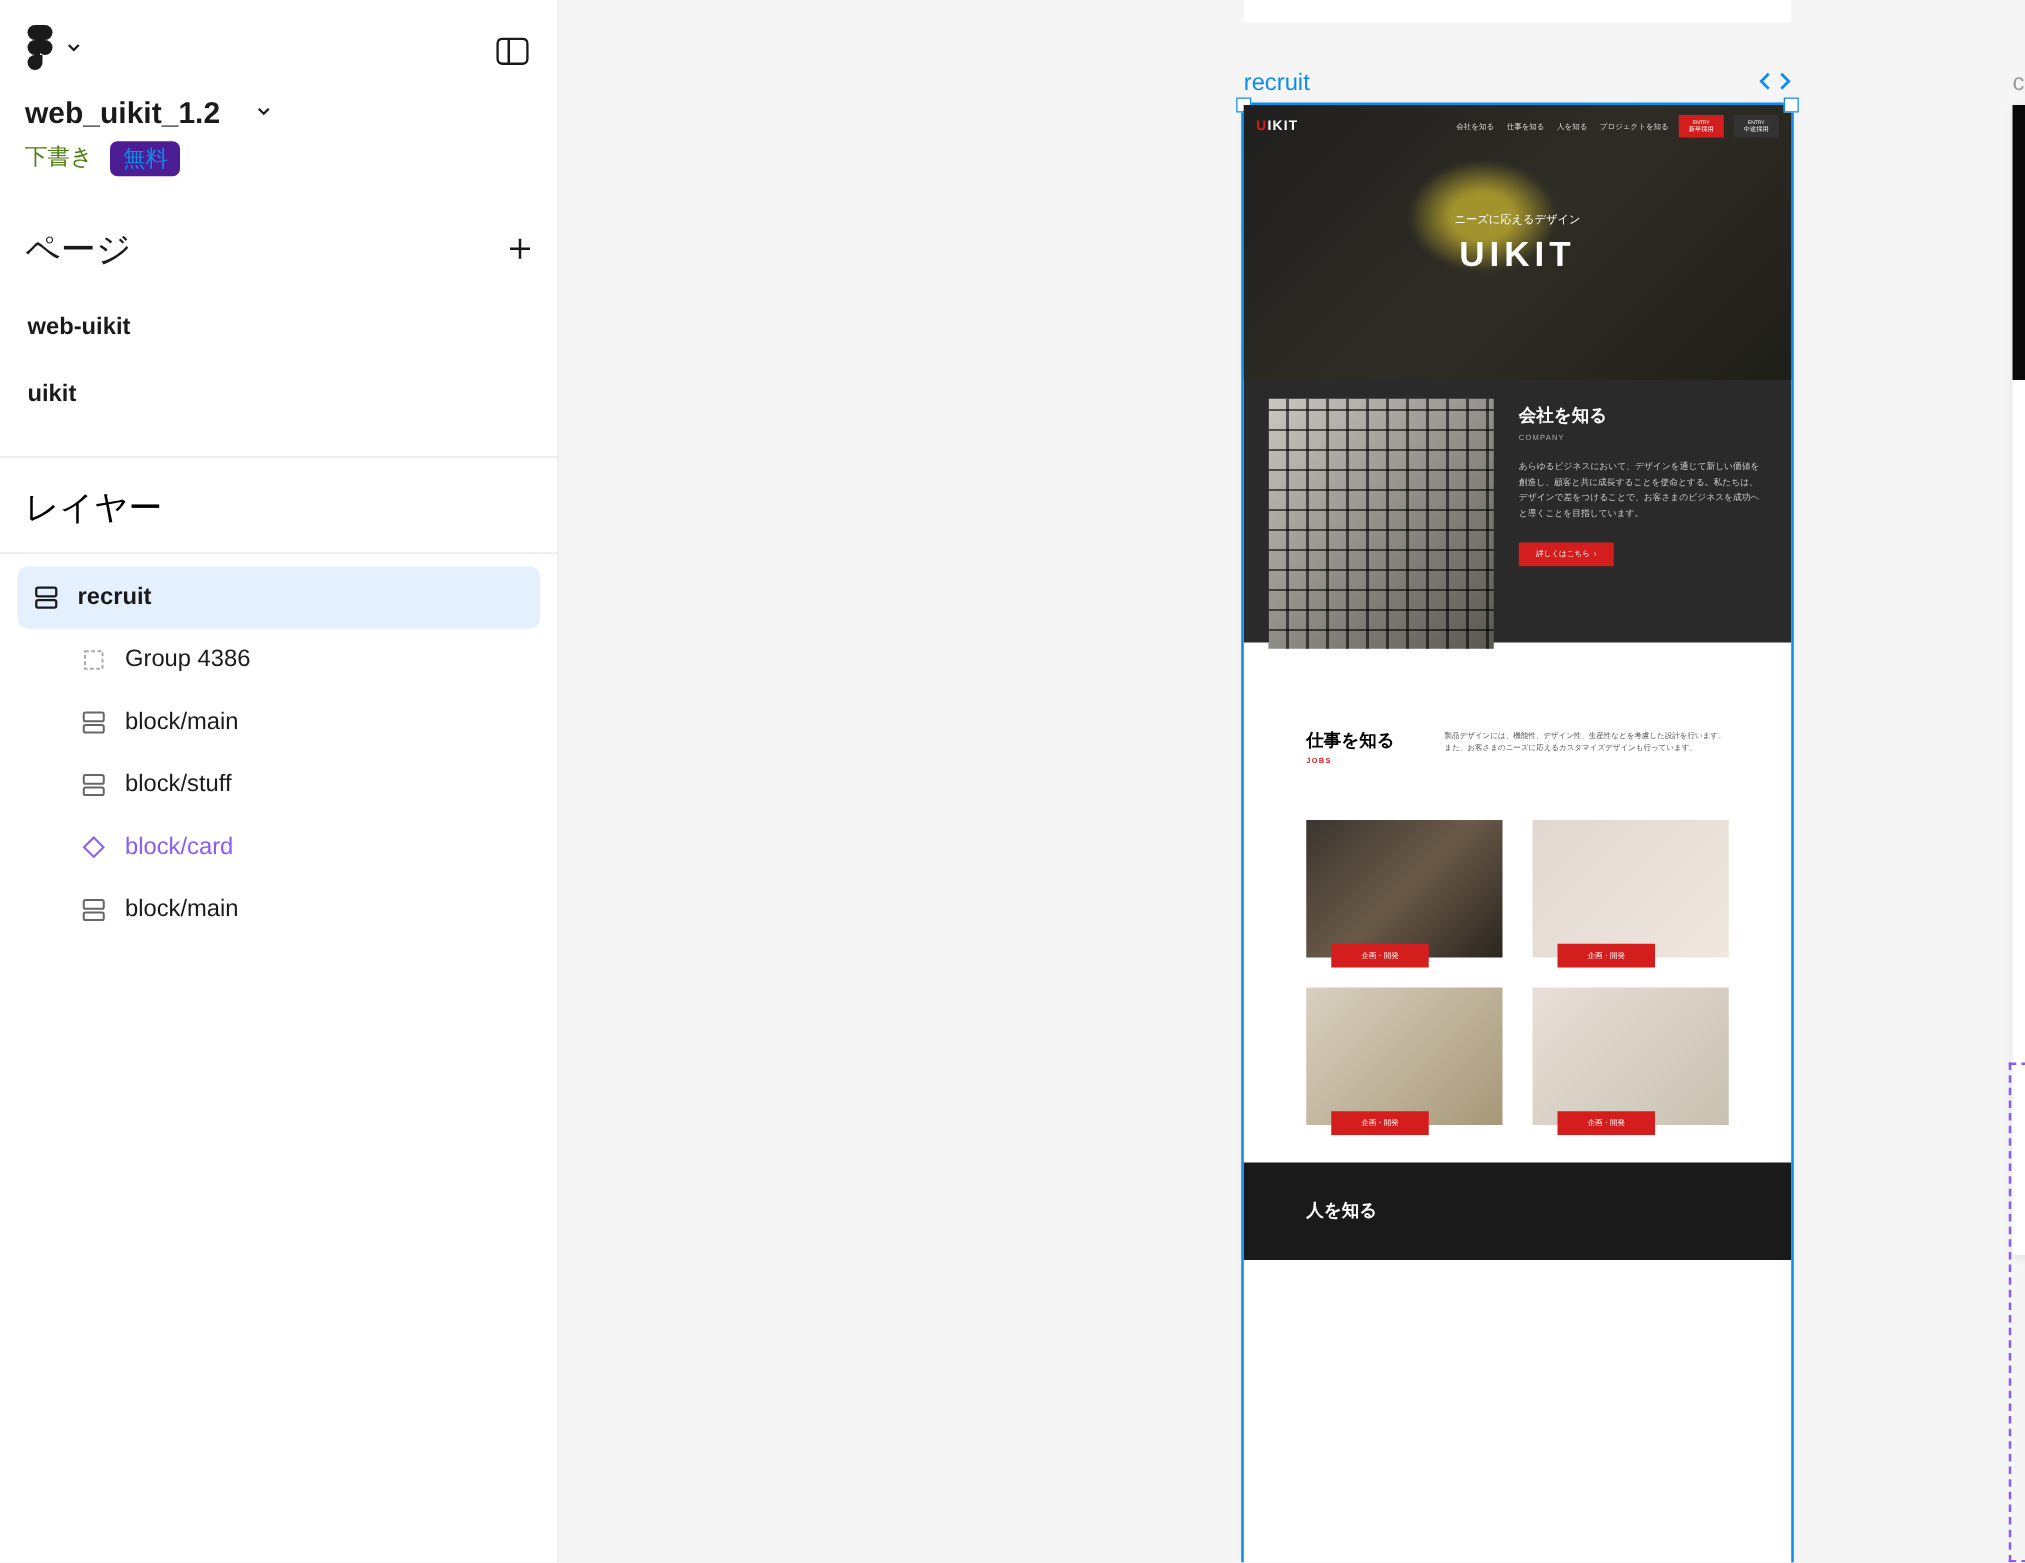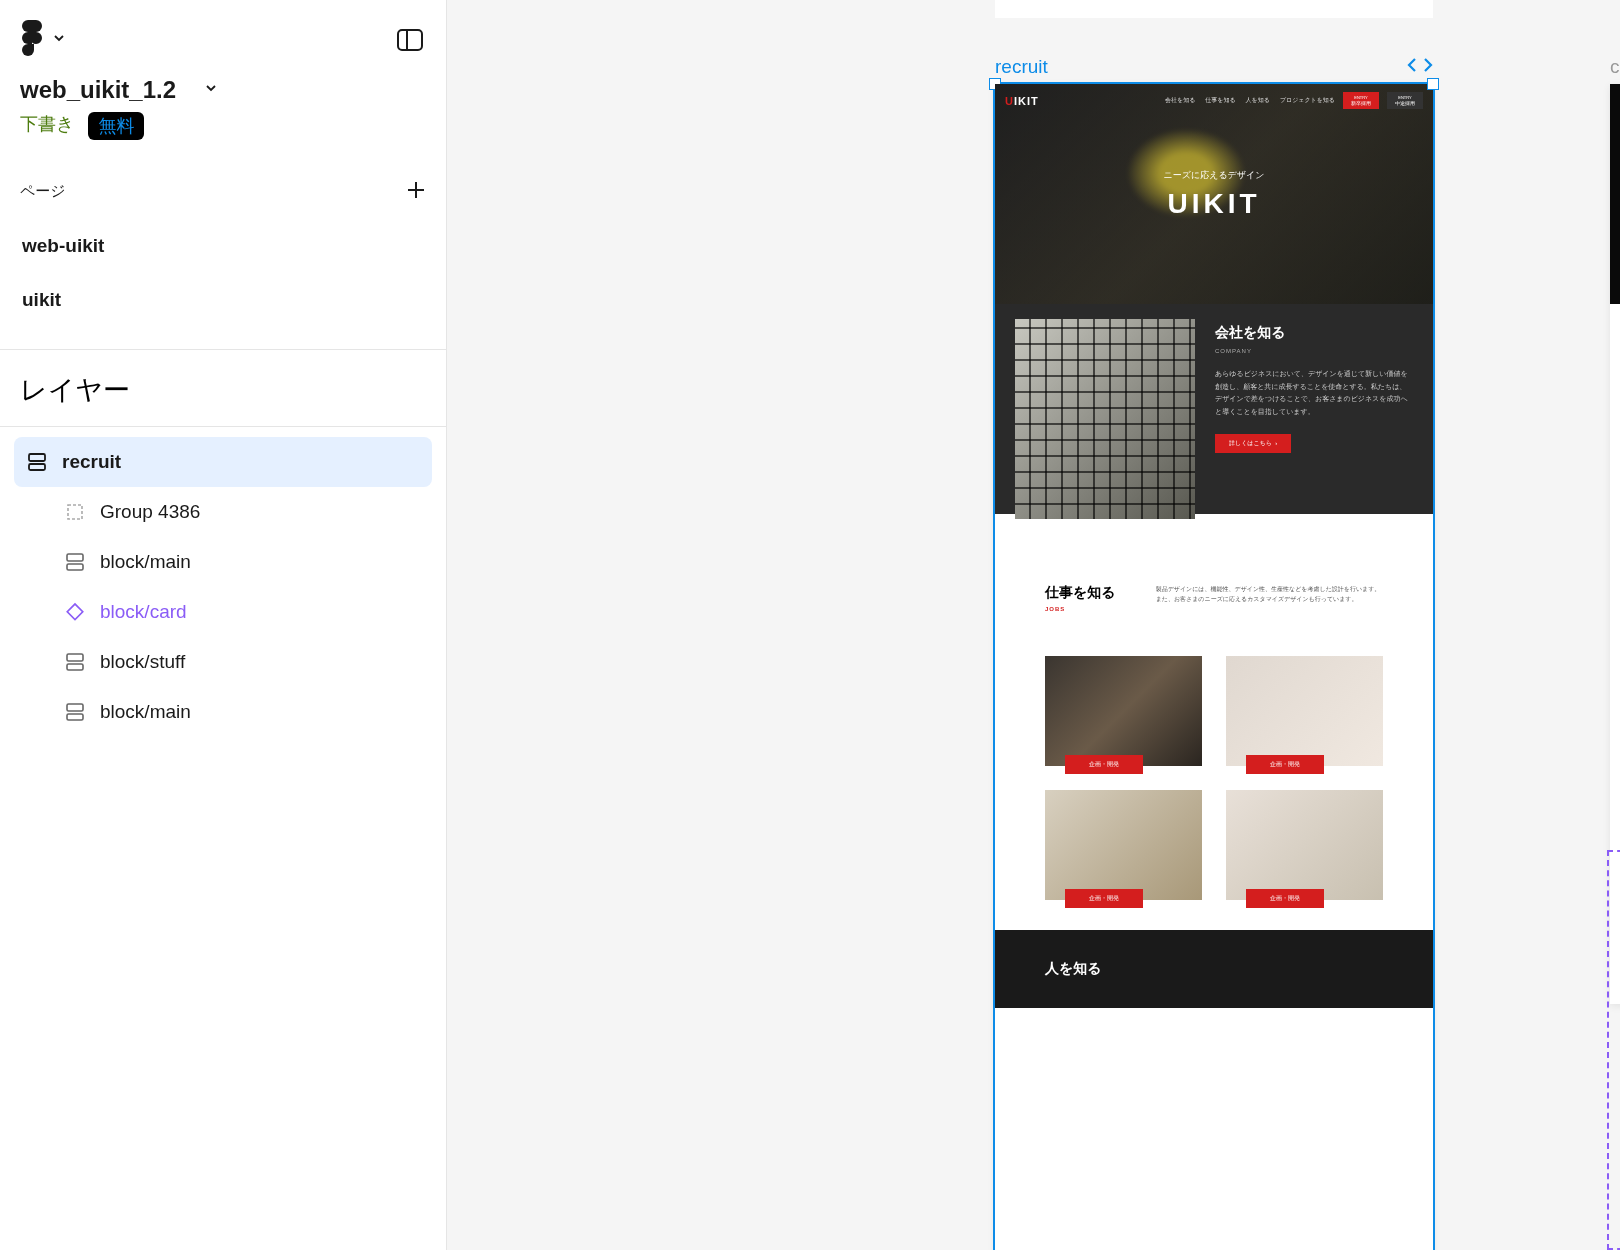--- a/index.html
+++ b/index.html
@@ -52,21 +52,21 @@
 .file-title { font-size: 24px; font-weight: 600; color: #1a1a1a; }
 
 .meta-row {
   padding: 8px 20px 18px 20px;
   display: flex;
   gap: 14px;
   font-size: 18px;
 }
 .meta-draft { color: #4d7c0f; }
 .meta-badge {
-  background: #000000;
+  background: #4c1d95;
   color: #0d8ce8;
   padding: 2px 10px;
   border-radius: 6px;
   font-weight: 500;
 }
 
 .tabs-row {
   display: flex;
   align-items: center;
   padding: 10px 20px 16px 10px;
@@ -81,21 +81,21 @@
 }
 .tab.active { background: #f0f0f0; color: #1a1a1a; font-weight: 500; }
 .tabs-spacer { flex: 1; }
 .search-btn { width: 32px; height: 32px; display:flex;align-items:center;justify-content:center; }
 
 .section-hdr {
   display: flex;
   align-items: center;
   justify-content: space-between;
   padding: 22px 20px 18px 20px;
-  font-size: 15px;
+  font-size: 28px;
   color: #1a1a1a;
 }
 
 .pages-list { padding: 0 10px 20px 10px; border-bottom: 1px solid #e5e5e5; }
 .page-item {
   padding: 14px 12px;
   font-size: 19px;
   border-radius: 8px;
   margin-bottom: 4px;
   color: #1a1a1a;
@@ -330,36 +330,36 @@
     </div>
     <div class="layer-item nested">
       <span class="layer-icon">
         <svg width="20" height="20" viewBox="0 0 20 20">
             <rect x="2" y="2" width="16" height="7" rx="1.5" stroke="#666" stroke-width="1.6" fill="none"></rect>
             <rect x="2" y="12" width="16" height="6" rx="1.5" stroke="#666" stroke-width="1.6" fill="none"></rect>
           </svg>
       </span>
       <span>block/main</span>
     </div>
-    <div class="layer-item nested component">
-      <span class="layer-icon">
-        <svg width="20" height="20" viewBox="0 0 20 20">
-            <rect x="10" y="2" width="11" height="11" transform="rotate(45 10 2)" stroke="#8a5cf6" stroke-width="1.6" fill="none"></rect>
-          </svg>
-      </span>
-      <span>block/card</span>
-    </div>
     <div class="layer-item nested">
       <span class="layer-icon">
         <svg width="20" height="20" viewBox="0 0 20 20">
             <rect x="2" y="2" width="16" height="7" rx="1.5" stroke="#666" stroke-width="1.6" fill="none"></rect>
             <rect x="2" y="12" width="16" height="6" rx="1.5" stroke="#666" stroke-width="1.6" fill="none"></rect>
           </svg>
       </span>
       <span>block/stuff</span>
+    </div>
+    <div class="layer-item nested component">
+      <span class="layer-icon">
+        <svg width="20" height="20" viewBox="0 0 20 20">
+            <rect x="10" y="2" width="11" height="11" transform="rotate(45 10 2)" stroke="#8a5cf6" stroke-width="1.6" fill="none"></rect>
+          </svg>
+      </span>
+      <span>block/card</span>
     </div>
     <div class="layer-item nested">
       <span class="layer-icon">
         <svg width="20" height="20" viewBox="0 0 20 20">
             <rect x="2" y="2" width="16" height="7" rx="1.5" stroke="#666" stroke-width="1.6" fill="none"></rect>
             <rect x="2" y="12" width="16" height="6" rx="1.5" stroke="#666" stroke-width="1.6" fill="none"></rect>
           </svg>
       </span>
       <span>block/main</span>
     </div>

